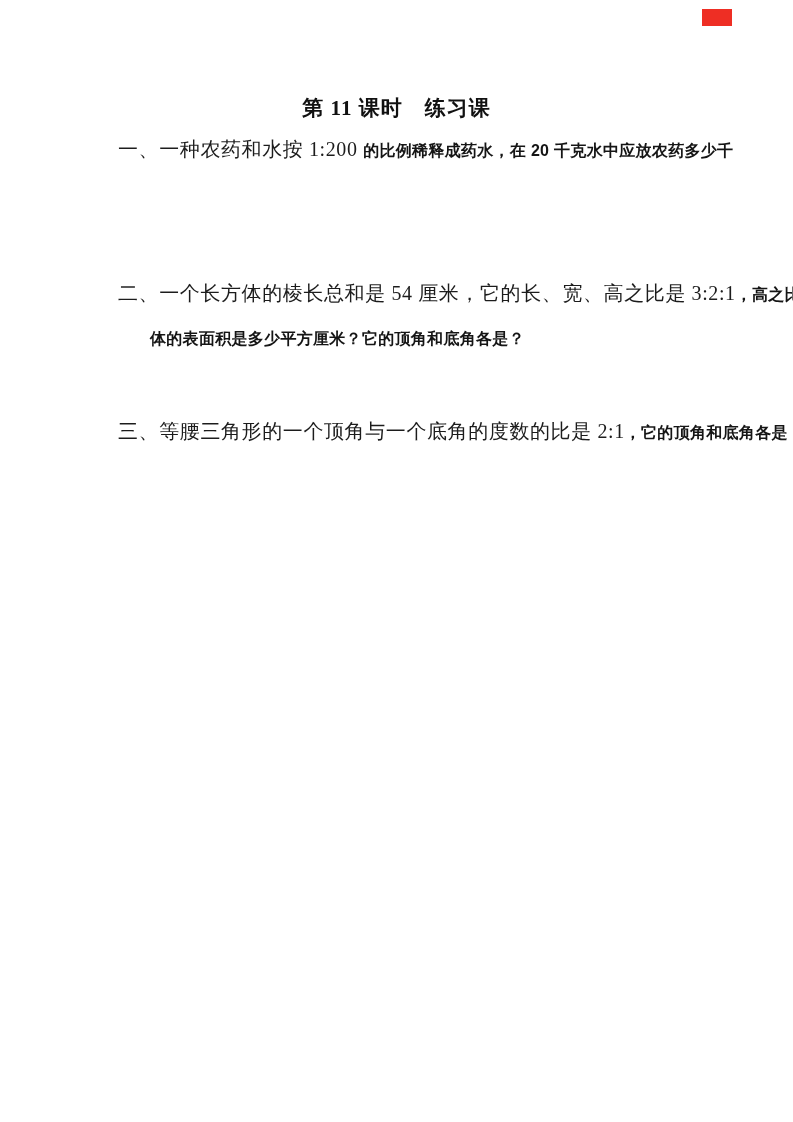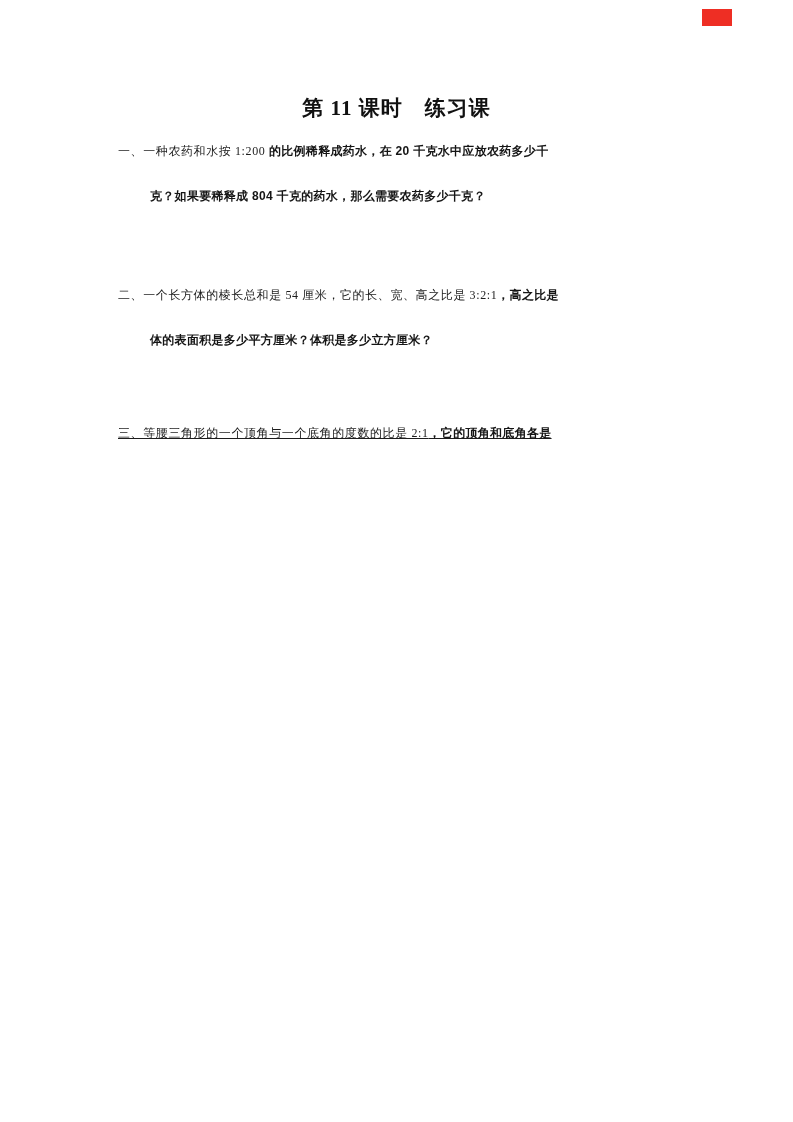--- a/index.html
+++ b/index.html
@@ -34,67 +34,64 @@
     font-family: "Liberation Serif", "DejaVu Serif", serif;
     color: #111111;
   }
   .question {
     position: absolute;
     left: 118px;
     white-space: nowrap;
   }
   .q1 { top: 127px; }
   .q2 { top: 271px; }
-  .q3 { top: 409px; text-decoration: underline; }
+  .q3 { top: 409px; }
   .q-line {
     display: block;
     height: 45px;
     line-height: 45px;
     white-space: nowrap;
   }
   .q-line.cont { padding-left: 32px; }
   .seg-song {
     font-family: "Liberation Serif", "DejaVu Serif", serif;
     font-weight: 400;
-    font-size: 12px;
+    font-size: 20px;
     letter-spacing: 0.6px;
     color: #1c1c1c;
   }
   .seg-hei {
     font-family: "Liberation Sans", "DejaVu Sans", sans-serif;
     font-weight: 600;
-    font-size: 12px;
+    font-size: 16px;
     letter-spacing: 0.3px;
     color: #151515;
   }
 </style>
 </head>
 <body>
 
 <div class="page">
 
   <div class="red-marker" style="background: rgb(238, 46, 36);"></div>
 
   <h1 class="doc-title">第 11 课时　练习课</h1>
 
   <div class="question q1">
     <div class="q-line first">
       <span class="seg-song">一、一种农药和水按 1:200 </span><span class="seg-hei">的比例稀释成药水，在 20 千克水中应放农药多少千</span>
     </div>
-    <div class="q-line cont">
-      <span class="seg-hei">克？如果要稀释成 804 千克的药水，那么需要农药多少千克？</span>
-    </div>
   </div>
 
   <div class="question q2">
     <div class="q-line first">
       <span class="seg-song">二、一个长方体的棱长总和是 54 厘米，它的长、宽、高之比是 3:2:1</span><span class="seg-hei">，高之比是</span>
     </div>
     <div class="q-line cont">
-      <span class="seg-hei">体的表面积是多少平方厘米？体积是多少立方厘米？</span>
+      <span class="seg-hei">体的表面积是多少平方厘米？它的顶角和底角各是？</span>
     </div>
   </div>
 
   <div class="question q3">
     <div class="q-line first">
       <span class="seg-song">三、等腰三角形的一个顶角与一个底角的度数的比是 2:1</span><span class="seg-hei">，它的顶角和底角各是</span>
     </div>
   </div>
 
 </div>

